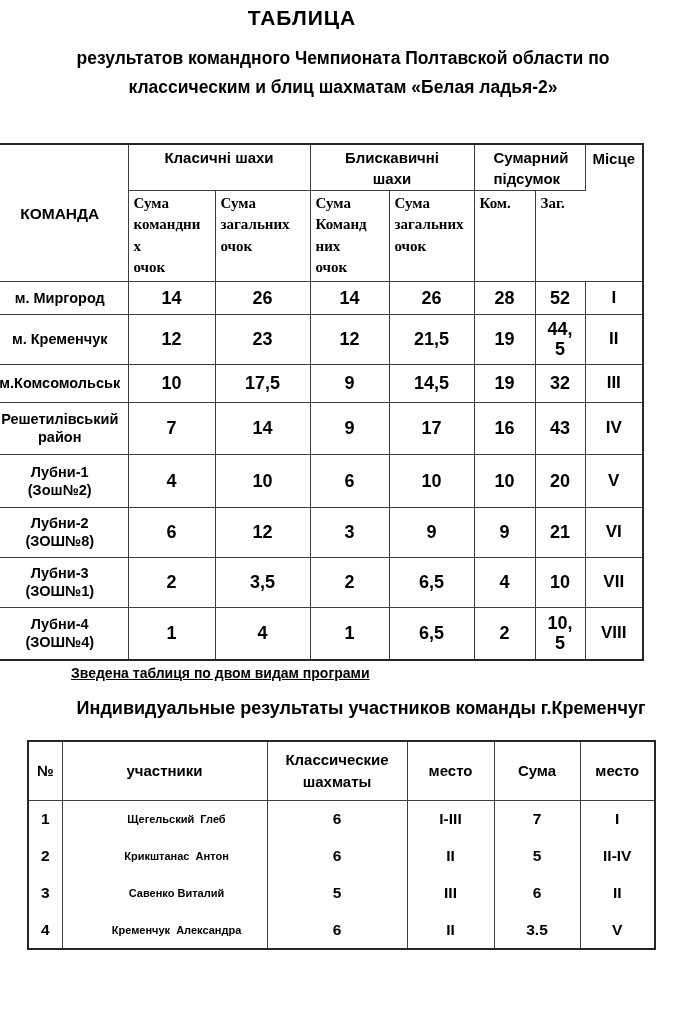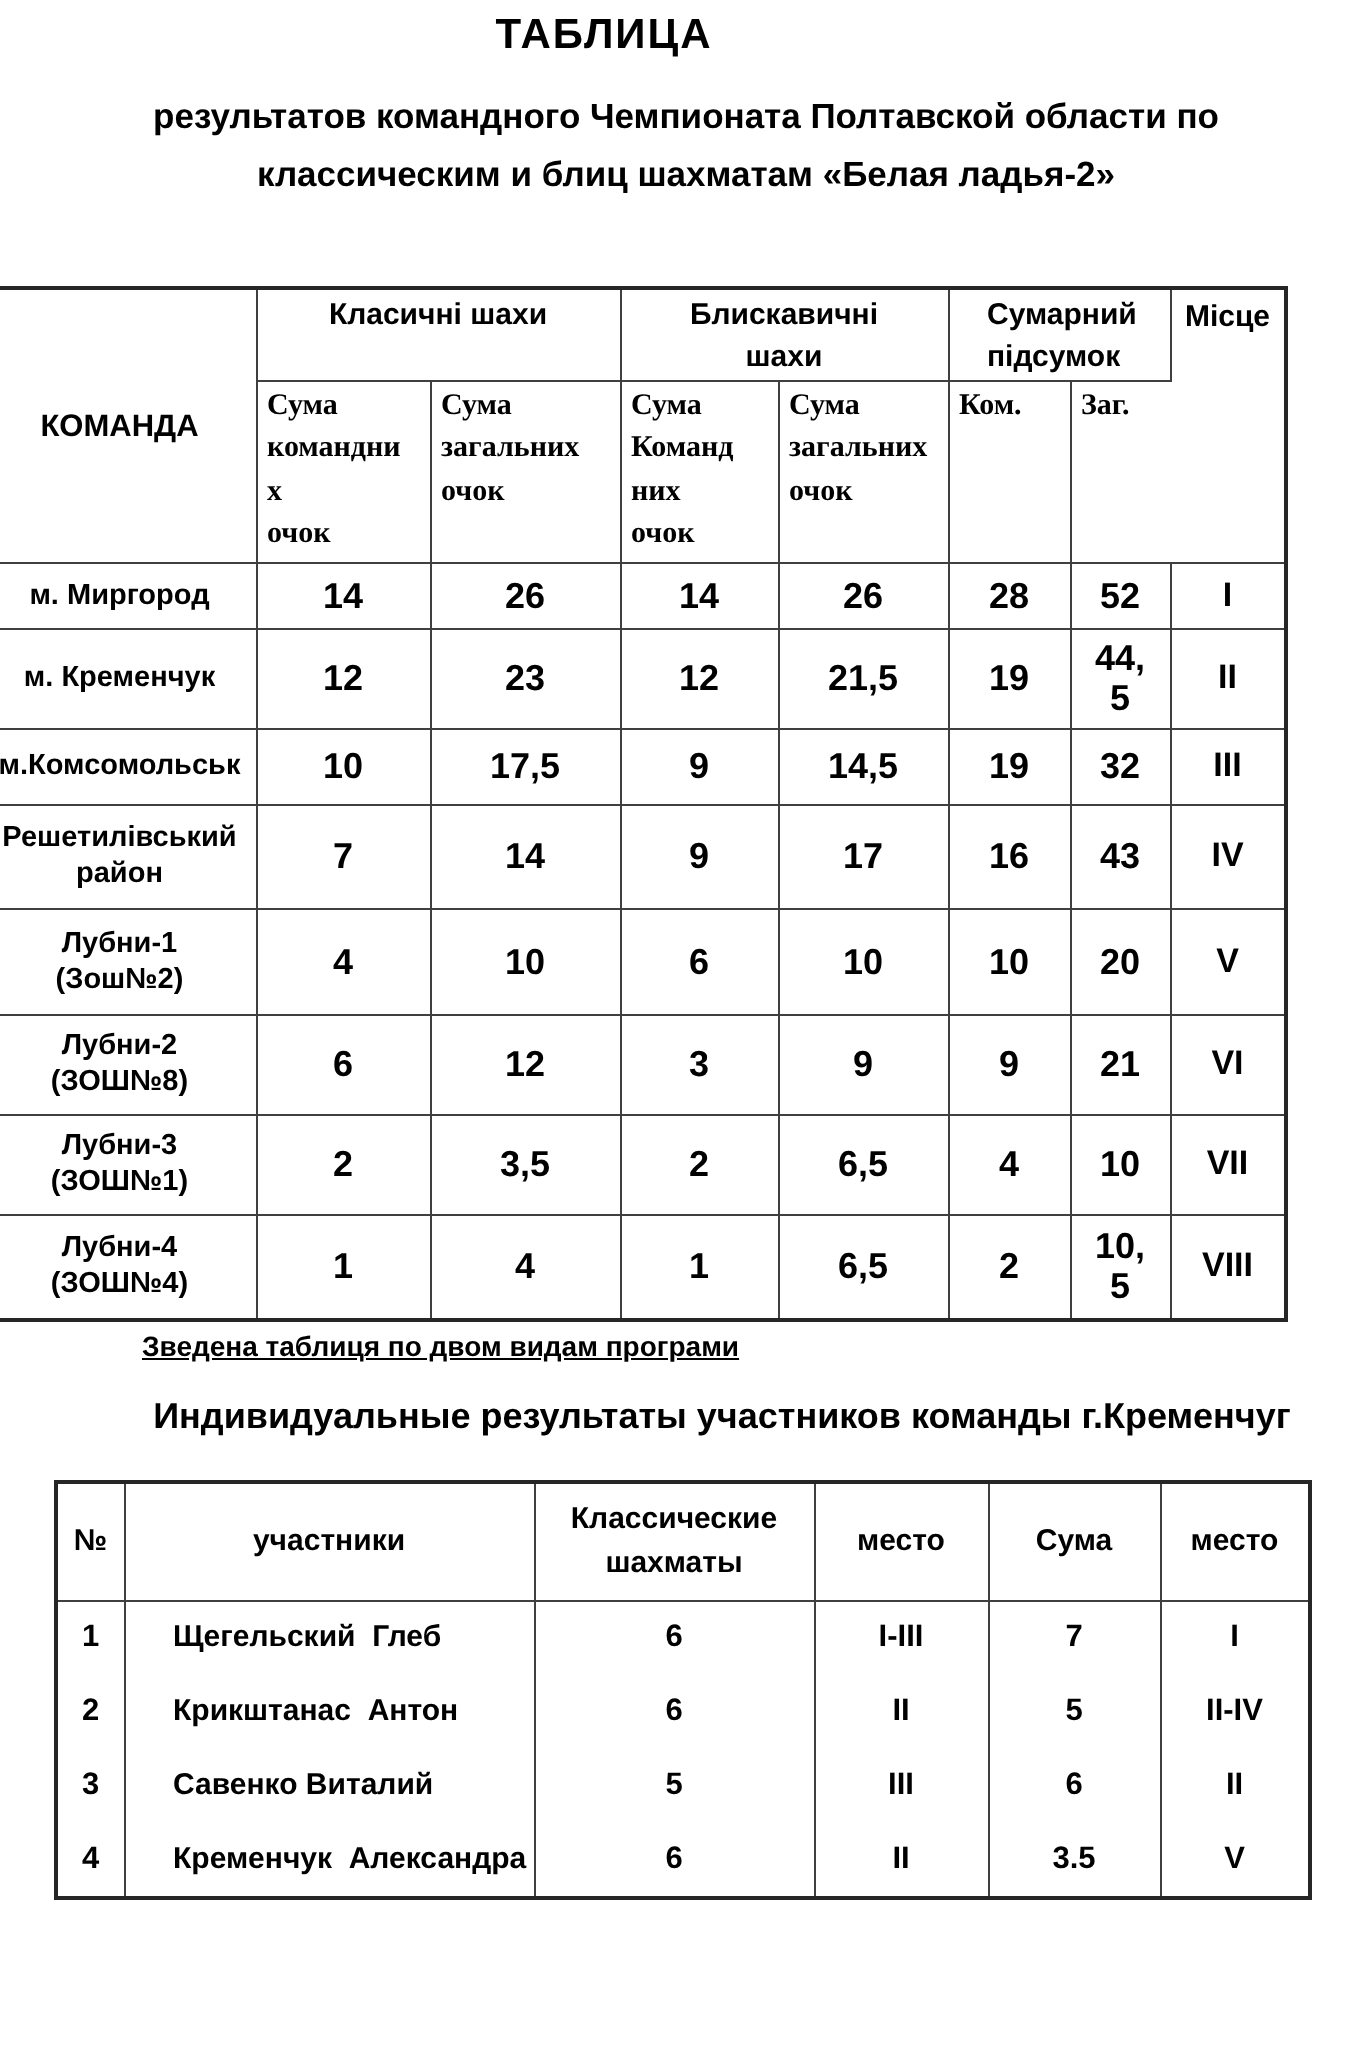--- a/index.html
+++ b/index.html
@@ -26,21 +26,21 @@
   .t1 td.total-h{text-align:left;padding-left:19px;}
   .t1 td.place-h{vertical-align:top;padding-top:3px;font-size:15px;text-align:center;}
   .t1 .sh td{vertical-align:top;text-align:left;padding:2px 5px;font-size:15px;line-height:21.5px;white-space:pre-line;font-family:Liberation Serif, serif;}
   .t1 td.team{font-size:14.5px;text-align:center;white-space:pre-line;line-height:18px;}
   .t1 td.num{font-size:18px;text-align:center;white-space:pre-line;line-height:20px;}
   .t1 td.place{font-size:17px;text-align:center;}
   
   .t2 td{border-right:1.4px solid #3f3f3f;}
   .t2 tr td:last-child{border-right:none;}
   .t2 tr.hdr td{border-bottom:1.4px solid #3f3f3f;vertical-align:middle;text-align:center;font-size:15px;line-height:22px;white-space:pre-line;}
-  .t2 td.name{text-align:left;padding-left:24px;white-space:pre-wrap;font-size:15px;}
+  .t2 td.name{text-align:center;padding-left:24px;white-space:pre-wrap;font-size:11px;}
   .t2 td.val{text-align:center;font-size:15.5px;}
   .t2 td.rownum{text-align:center;font-size:15.5px;}
   #caption1{top:665px;left:71px;font-size:14px;text-decoration:underline;}
   #heading2{top:698px;left:0;width:680px;text-align:center;font-size:18px;transform:translateX(21px);}
 </style>
 </head>
 <body>
 
 <div class="abs" id="title">ТАБЛИЦА</div>
 <div class="abs" id="subtitle">результатов   командного Чемпионата  Полтавской области по

